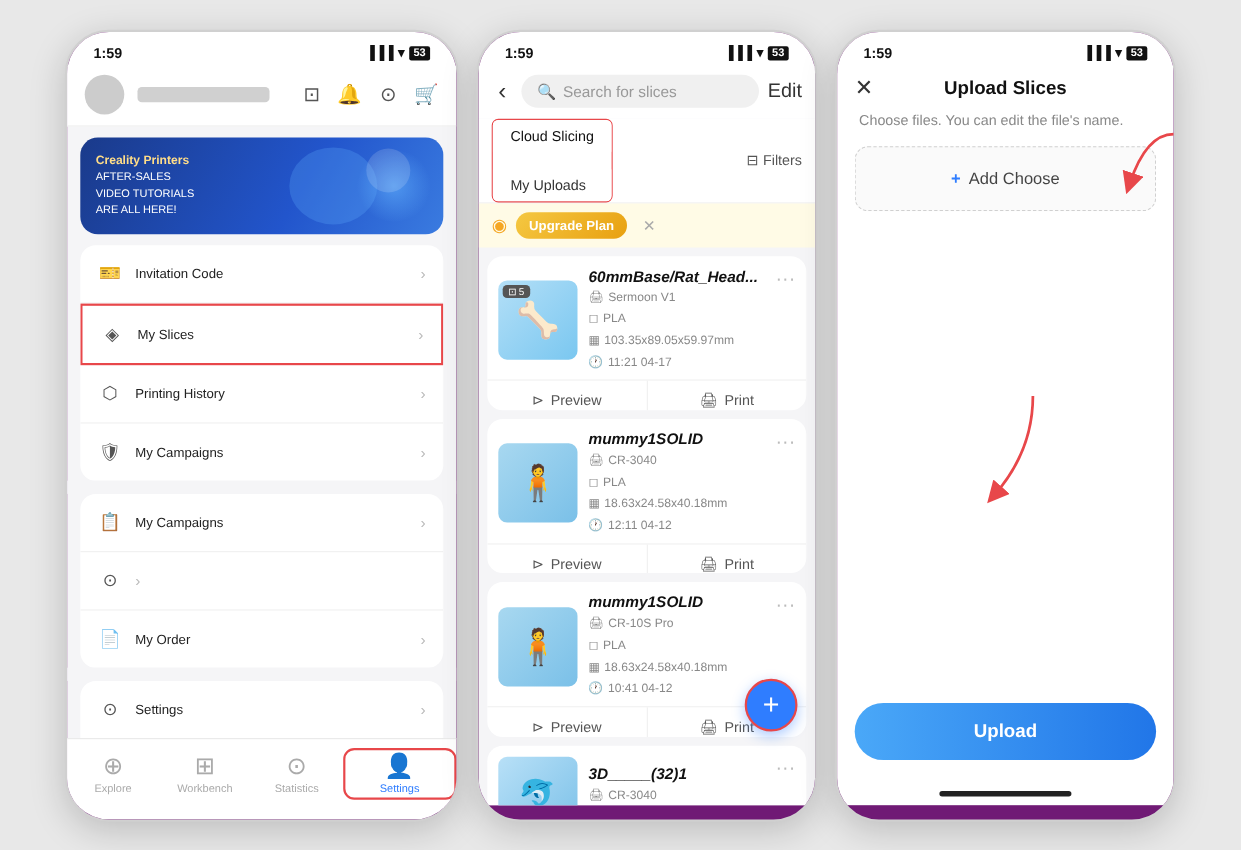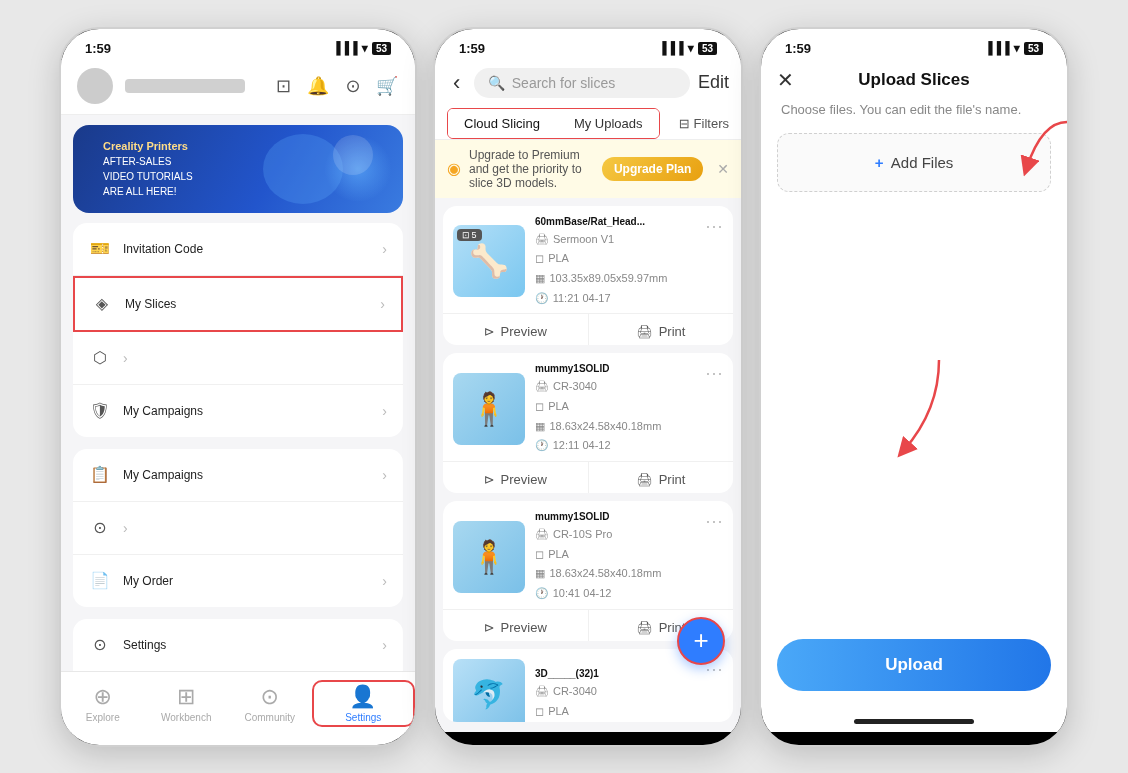--- a/index.html
+++ b/index.html
@@ -15,21 +15,21 @@
     }
     .screens-container {
       display: flex;
       gap: 16px;
       align-items: flex-start;
       padding: 20px;
     }
 
     
     .phone {
-      background: #000000;
+      background: #701a75;
       border-radius: 40px;
       overflow: hidden;
       position: relative;
       box-shadow: 0 8px 32px rgba(0,0,0,0.18);
       border: 2px solid #d0d0d0;
     }
     .phone-1 { width: 358px; height: 720px; }
     .phone-2 { width: 310px; height: 720px; }
     .phone-3 { width: 310px; height: 720px; }
 
@@ -90,21 +90,21 @@
       color: #555;
       font-size: 18px;
     }
     .p1-banner {
       background: linear-gradient(120deg, #1a3a8a 0%, #2255cc 60%, #3a7be0 100%);
       margin: 10px 12px;
       border-radius: 16px;
       height: 88px;
       display: flex;
       align-items: center;
-      padding: 10px 30px;
+      padding: 10px 14px;
       position: relative;
       overflow: hidden;
     }
     .p1-banner-text {
       color: #fff;
       font-size: 10px;
       line-height: 1.5;
     }
     .p1-banner-text strong {
       font-size: 11px;
@@ -232,24 +232,25 @@
     .p2-tabs {
       background: #fff;
       display: flex;
       align-items: center;
       padding: 0 12px;
       border-bottom: 1px solid #eee;
       justify-content: space-between;
     }
     .p2-tab-group {
       display: flex;
-      gap: 2px;
+      gap: 16px;
       border: 1.5px solid #e8474a;
       border-radius: 6px;
       overflow: hidden;
+      flex-direction: column;
     }
     .p2-tab {
       padding: 7px 16px;
       font-size: 13px;
       color: #333;
       cursor: pointer;
       background: #fff;
     }
     .p2-tab.active {
       background: #fff;
@@ -331,24 +332,25 @@
       border-radius: 4px;
       padding: 1px 5px;
       display: flex;
       align-items: center;
       gap: 2px;
     }
     .p2-card-info {
       flex: 1;
     }
     .p2-card-title {
-      font-size: 10px;
+      font-size: 14px;
       font-weight: 600;
       color: #111;
       margin-bottom: 3px;
+      font-style: italic;
     }
     .p2-card-meta {
       font-size: 11px;
       color: #888;
       line-height: 1.7;
       display: flex;
       flex-direction: column;
       gap: 1px;
     }
     .p2-card-meta span {
@@ -520,20 +522,21 @@
           <span class="p1-menu-label">Invitation Code</span>
           <span class="p1-menu-chevron">›</span>
         </div>
         <div class="p1-menu-item" style="border:2px solid #e8474a;border-radius:0;">
           <div class="p1-menu-icon">◈</div>
           <span class="p1-menu-label">My Slices</span>
           <span class="p1-menu-chevron">›</span>
         </div>
         <div class="p1-menu-item">
           <div class="p1-menu-icon">⬡</div>
+          <span class="p1-menu-label">Printing History</span>
           <span class="p1-menu-chevron">›</span>
         </div>
         <div class="p1-menu-item">
           <div class="p1-menu-icon">🛡</div>
           <span class="p1-menu-label">My Campaigns</span>
           <span class="p1-menu-chevron">›</span>
         </div>
       </div>
 
       <div class="p1-section-gap"></div>
@@ -579,21 +582,21 @@
         <div class="p1-nav-item">
           <span class="p1-nav-icon">⊕</span>
           <span class="p1-nav-label">Explore</span>
         </div>
         <div class="p1-nav-item">
           <span class="p1-nav-icon">⊞</span>
           <span class="p1-nav-label">Workbench</span>
         </div>
         <div class="p1-nav-item">
           <span class="p1-nav-icon">⊙</span>
-          <span class="p1-nav-label">Community</span>
+          <span class="p1-nav-label">Statistics</span>
         </div>
         <div class="p1-nav-item p1-nav-item active-highlighted">
           <span class="p1-nav-icon" style="color:#2f7dff;font-size:22px;">👤</span>
           <span class="p1-nav-label" style="color:#2f7dff;">Settings</span>
         </div>
       </div>
     </div>
   </div>
 
   <div class="phone phone-2">
@@ -627,21 +630,20 @@
           </div>
         </div>
         <div class="p2-filters">
           <span>⊟</span>
           <span>Filters</span>
         </div>
       </div>
 
       <div class="p2-upgrade-banner">
         <span class="p2-upgrade-icon">◉</span>
-        <span class="p2-upgrade-text">Upgrade to Premium and get the priority to slice 3D models.</span>
         <div class="p2-upgrade-btn">Upgrade Plan</div>
         <span class="p2-upgrade-close">✕</span>
       </div>
 
       <div class="p2-slice-list">
 
         <div class="p2-slice-card">
           <div class="p2-card-top">
             <div class="p2-thumb">
               <span style="font-size:32px;">🦴</span>
@@ -809,21 +811,21 @@
       <div class="p3-header">
         <span class="p3-close">✕</span>
         <span class="p3-title">Upload Slices</span>
       </div>
       <div class="p3-subtitle">Choose files. You can edit the file's name.</div>
 
       <div style="position:relative;">
         <div class="p3-add-files-area">
           <div class="p3-add-files-btn">
             <span class="p3-add-files-plus">+</span>
-            <span>Add Files</span>
+            <span>Add Choose</span>
           </div>
         </div>
 
         <svg width="90" height="80" style="position:absolute;right:-10px;top:-10px;">
           <defs>
             <marker id="arrowhead1" markerWidth="8" markerHeight="8" refX="4" refY="4" orient="auto">
               <path d="M0,0 L8,4 L0,8 Z" fill="#e8474a"></path>
             </marker>
           </defs>
           <path d="M80,5 Q55,5 40,50" stroke="#e8474a" stroke-width="2.5" fill="none" marker-end="url(#arrowhead1)"></path>

